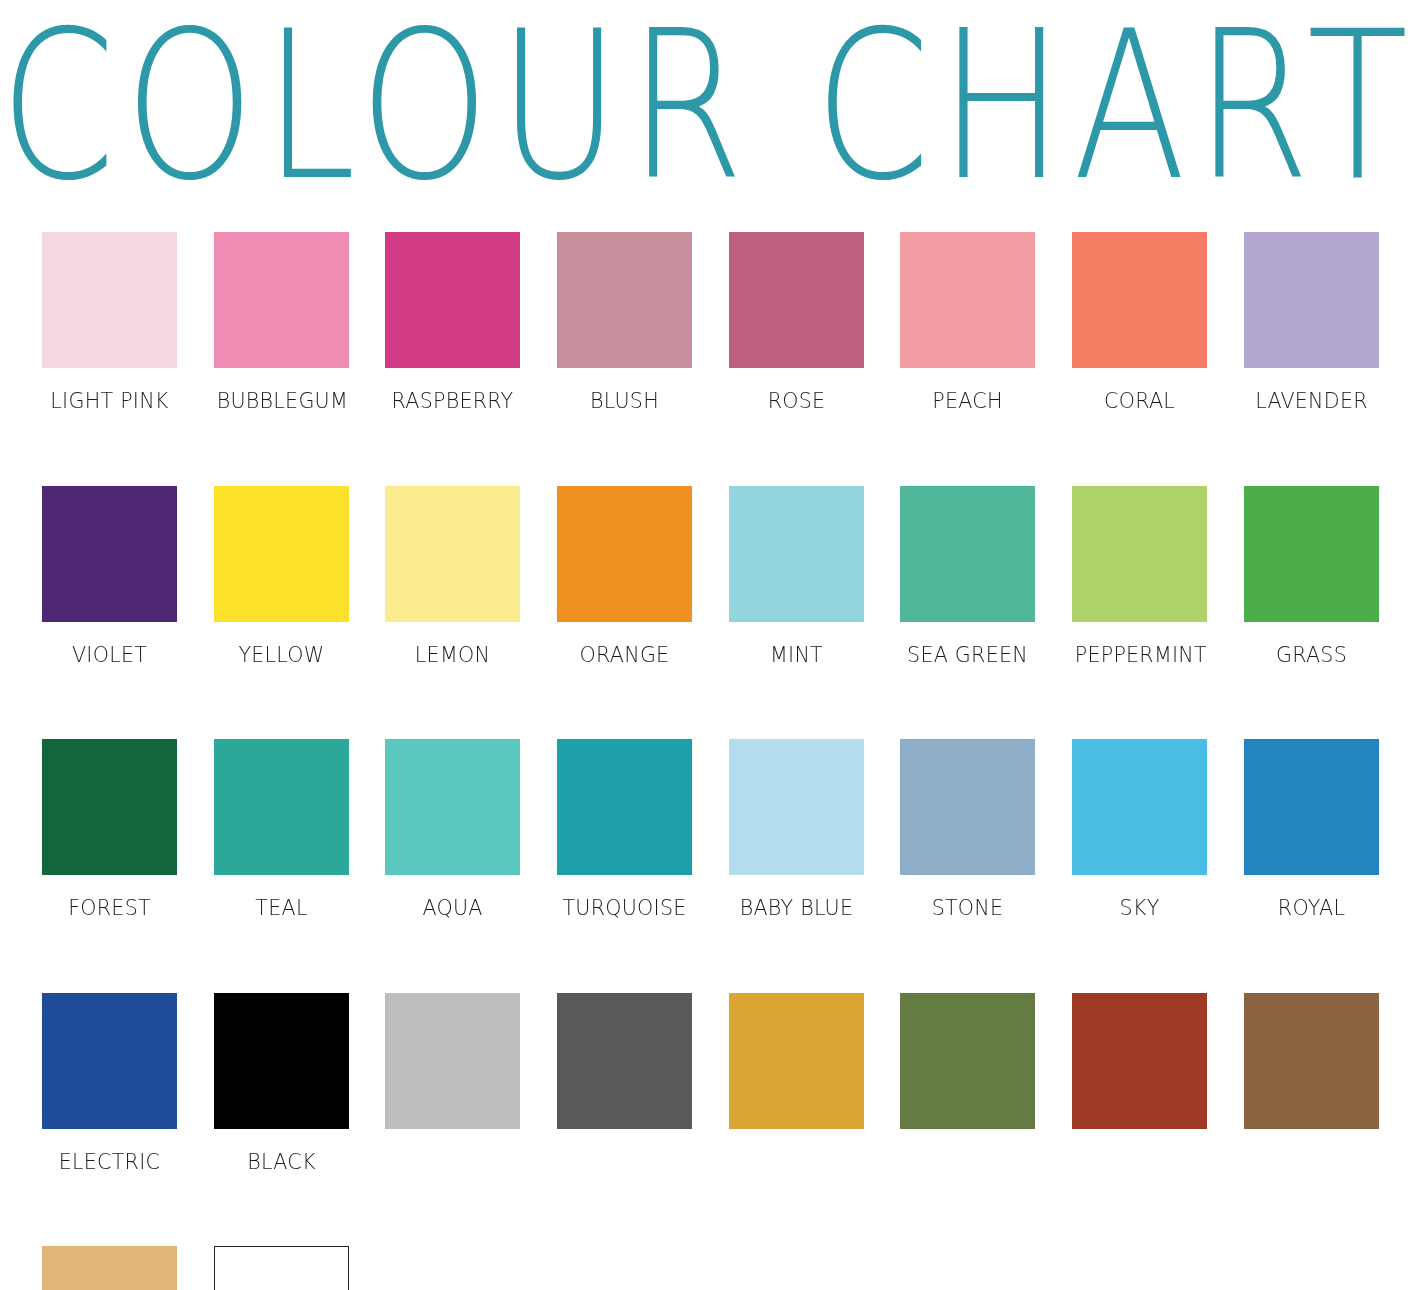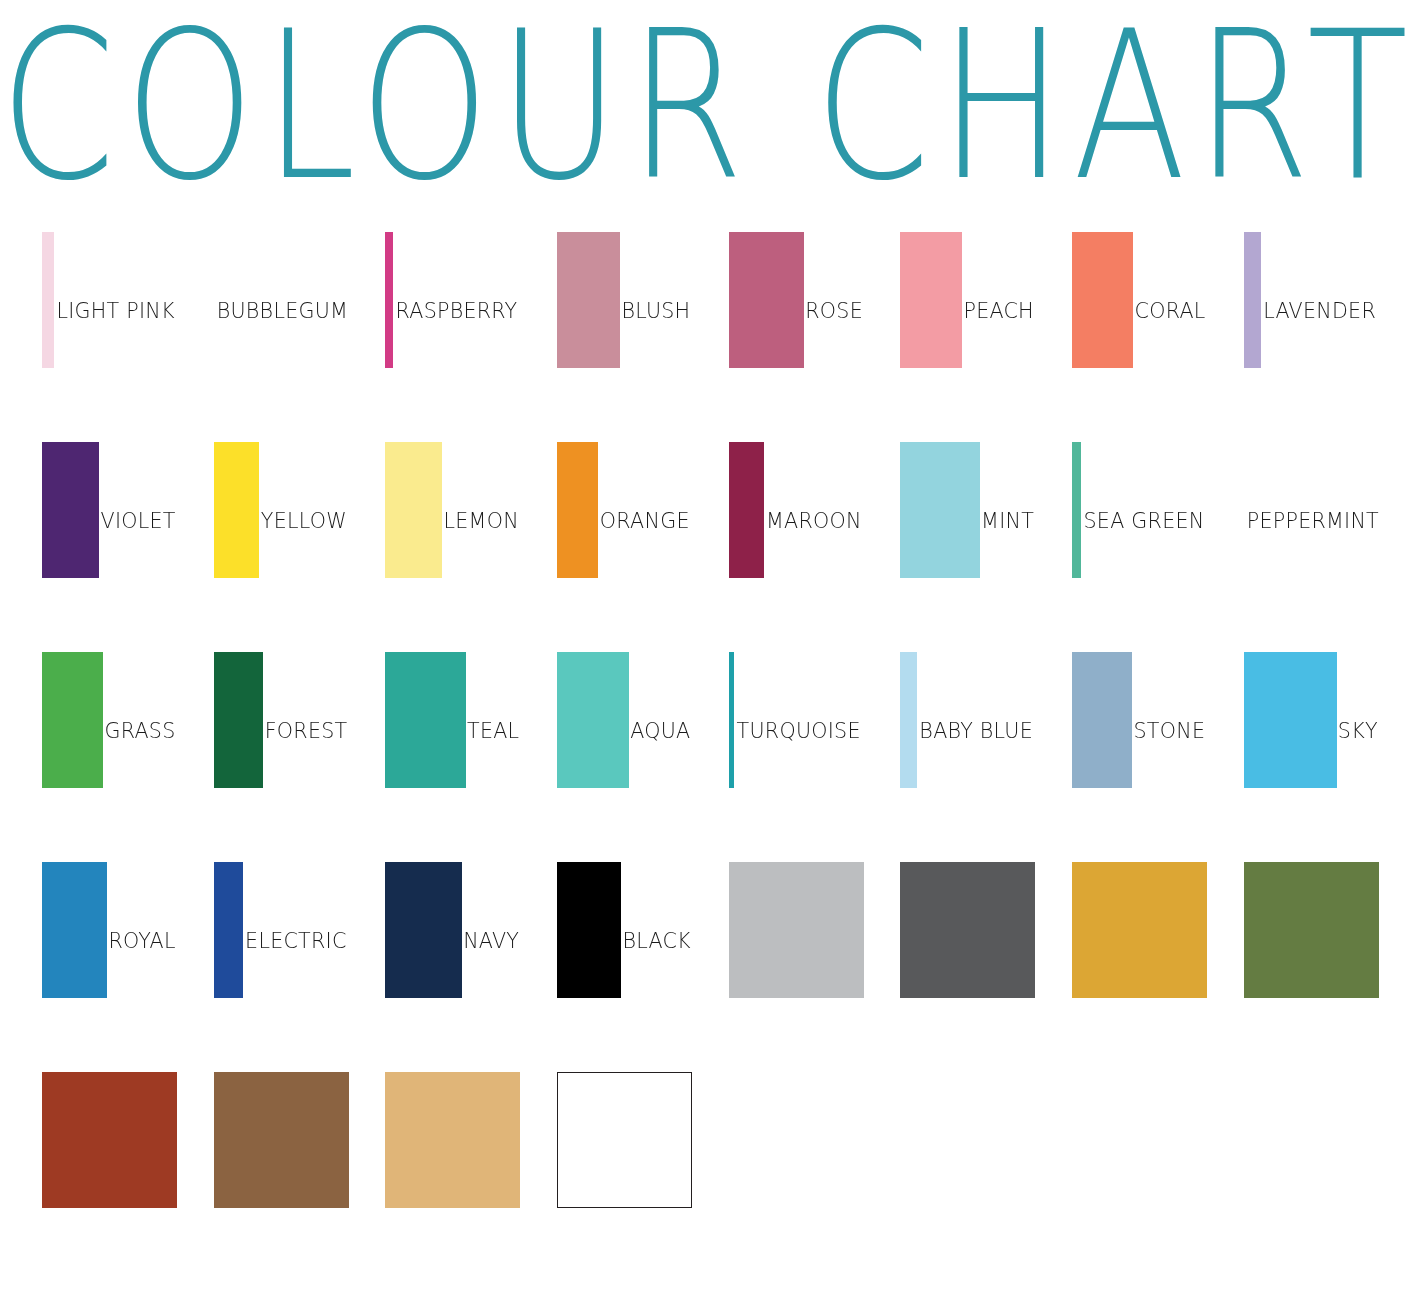--- a/index.html
+++ b/index.html
@@ -55,22 +55,21 @@
     width: 1333px;
     display: grid;
     grid-template-columns: repeat(8, 135px);
     column-gap: 36.7px;
     row-gap: 74px;
   }
 
   .cell {
     width: 135px;
     display: flex;
-    flex-direction: row;
-    align-items: center;
+    flex-direction: column;
   }
 
   .swatch {
     width: 135px;
     height: 136px;
     box-sizing: border-box;
     display: block;
   }
   .swatch.bordered {
     border: 1px solid #231f20;
@@ -142,24 +141,20 @@
       </div>
       <div class="cell">
         <div class="swatch" style="background-color: rgb(250, 235, 142);"></div>
         <div class="swatch-label" style="color: rgb(26, 26, 26);">LEMON</div>
       </div>
       <div class="cell">
         <div class="swatch" style="background-color: rgb(238, 145, 34);"></div>
         <div class="swatch-label" style="color: rgb(26, 26, 26);">ORANGE</div>
       </div>
       <div class="cell">
-        <div class="swatch" style="background-color: rgb(142, 33, 73);"></div>
-        <div class="swatch-label" style="color: rgb(26, 26, 26);">MAROON</div>
-      </div>
-      <div class="cell">
         <div class="swatch" style="background-color: rgb(147, 212, 222);"></div>
         <div class="swatch-label" style="color: rgb(26, 26, 26);">MINT</div>
       </div>
       <div class="cell">
         <div class="swatch" style="background-color: rgb(81, 183, 154);"></div>
         <div class="swatch-label" style="color: rgb(26, 26, 26);">SEA GREEN</div>
       </div>
       <div class="cell">
         <div class="swatch" style="background-color: rgb(174, 210, 103);"></div>
         <div class="swatch-label" style="color: rgb(26, 26, 26);">PEPPERMINT</div>
@@ -198,24 +193,20 @@
       </div>
       <div class="cell">
         <div class="swatch" style="background-color: rgb(35, 133, 189);"></div>
         <div class="swatch-label" style="color: rgb(26, 26, 26);">ROYAL</div>
       </div>
       <div class="cell">
         <div class="swatch" style="background-color: rgb(31, 75, 155);"></div>
         <div class="swatch-label" style="color: rgb(26, 26, 26);">ELECTRIC</div>
       </div>
       <div class="cell">
-        <div class="swatch" style="background-color: rgb(21, 44, 78);"></div>
-        <div class="swatch-label" style="color: rgb(26, 26, 26);">NAVY</div>
-      </div>
-      <div class="cell">
         <div class="swatch" style="background-color: rgb(0, 0, 0);"></div>
         <div class="swatch-label" style="color: rgb(26, 26, 26);">BLACK</div>
       </div>
       <div class="cell">
         <div class="swatch" style="background-color: rgb(188, 190, 192);"></div>
       </div>
       <div class="cell">
         <div class="swatch" style="background-color: rgb(88, 89, 91);"></div>
       </div>
       <div class="cell">

